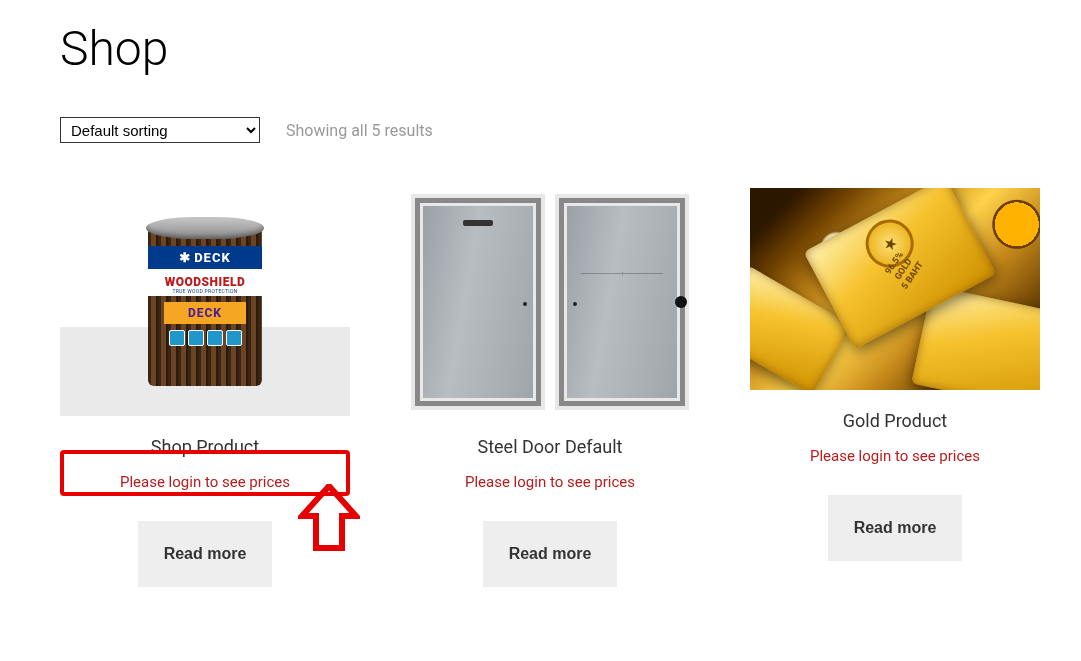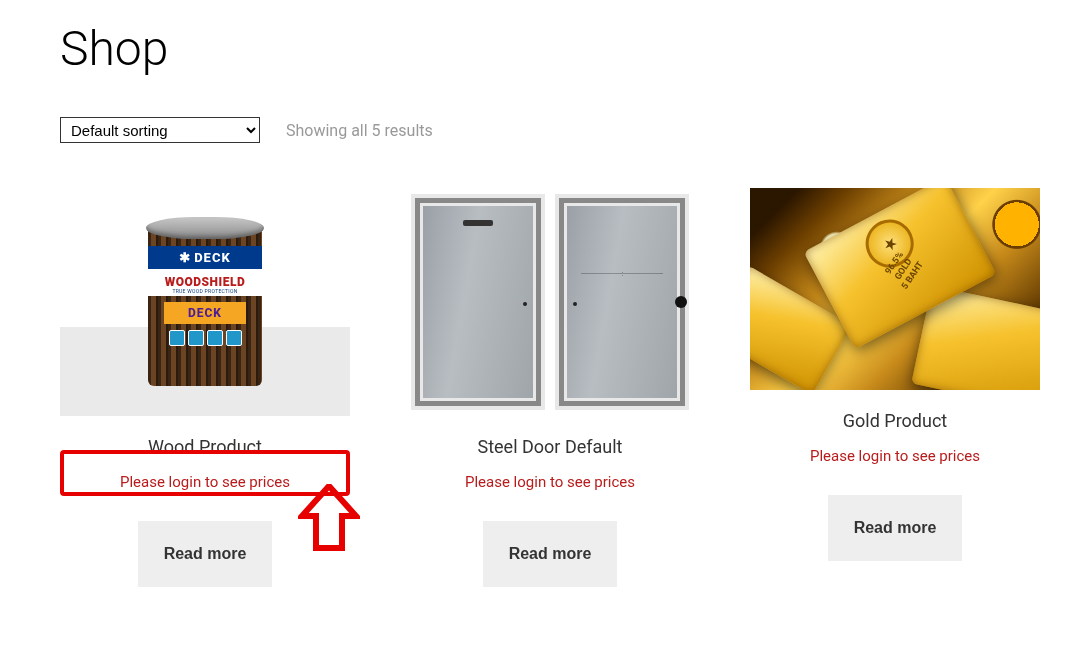--- a/index.html
+++ b/index.html
@@ -225,21 +225,21 @@
           <div class="icon-row">
             <span></span>
               <span></span>
               <span></span>
               <span></span>
           </div>
         </div>
         <div class="can-lid"></div>
       </div>
     </div>
-    <div class="product-title">Wood Product</div>
+    <div class="product-title">Shop Product</div>
     <div class="price-notice">Please login to see prices</div>
     <button class="read-more">Read more</button>
 
     
     <div class="highlight-box" style="left:0; top:262px; width:290px; height:46px;"></div>
     
     <div class="arrow-annot" style="left:238px; top:296px;">
       <svg width="62" height="72" viewBox="0 0 62 72">
         <path d="M31 2 L58 32 L44 32 L44 64 L18 64 L18 32 L4 32 Z" fill="none" stroke="#e60000" stroke-width="6" stroke-linejoin="miter"></path>
       </svg>

